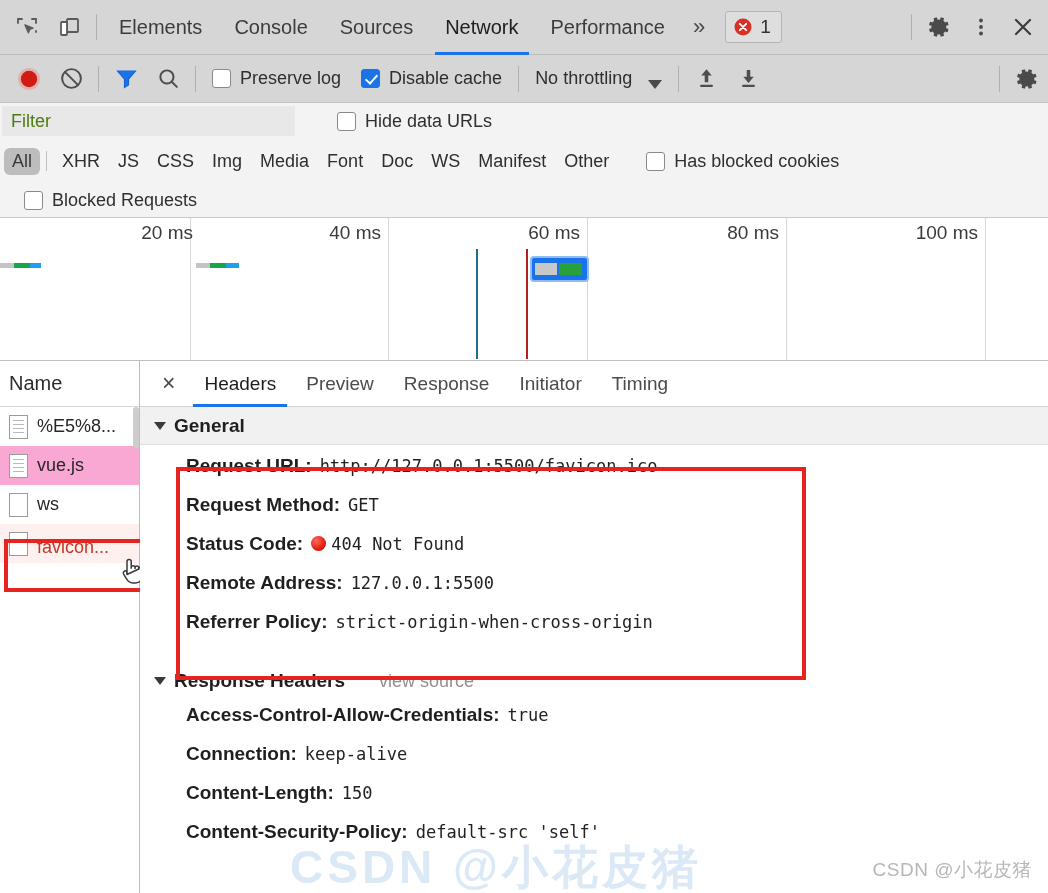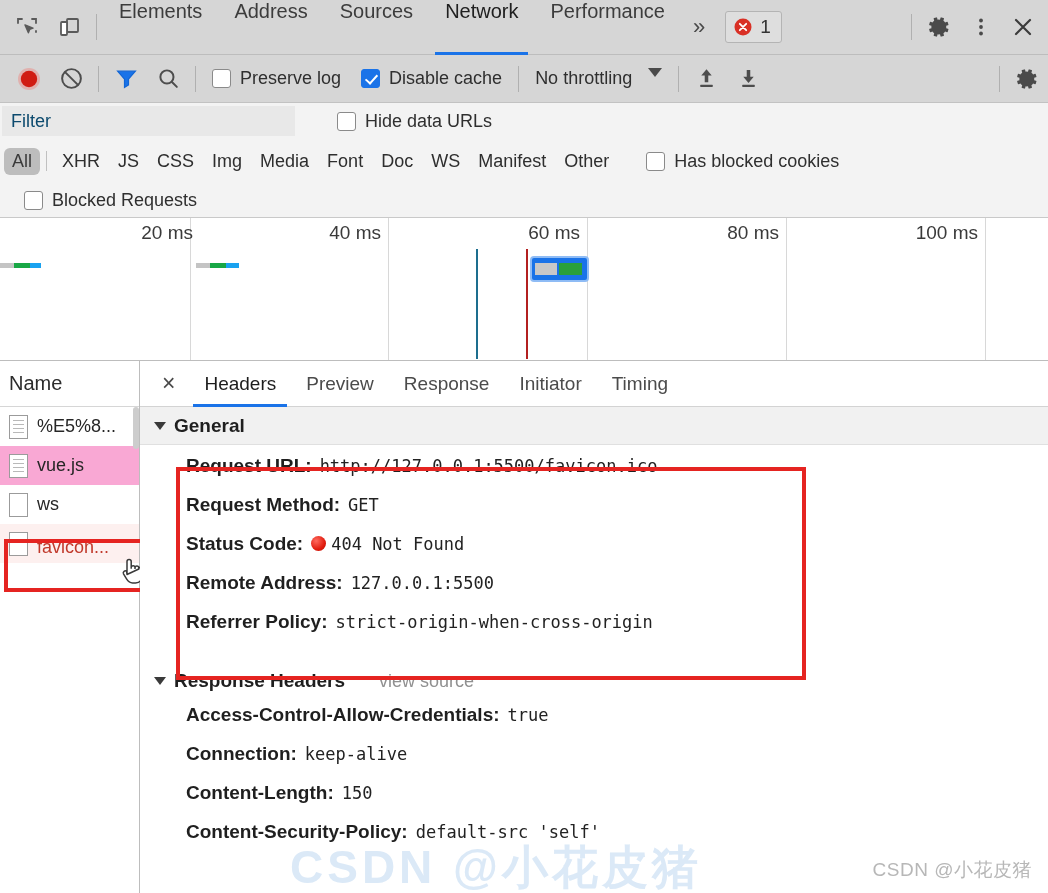--- a/index.html
+++ b/index.html
@@ -31,21 +31,21 @@
   .iconbtn {
     width: 42px; height: 42px;
     display: flex; align-items: center; justify-content: center;
     color: #5a5a5a;
     flex: 0 0 auto;
   }
   .vsep { width: 1px; height: 26px; background: #b0b0b0; margin: 0 6px; flex: 0 0 1px; }
   .tab {
     position: relative;
     height: 55px;
-    display: flex; 
+    display: flex; align-items: center;
     padding: 0 16px;
     font-size: 20px;
     color: #3c3c3c;
     white-space: nowrap;
   }
   .tab.active { color: #202020; }
   .tab.active::after {
     content: "";
     position: absolute;
     left: 6px; right: 6px; bottom: 0;
@@ -83,37 +83,37 @@
     position: relative;
   }
   .chkbox.checked { background: #1a73e8; border-color: #1a73e8; }
   .chkbox.checked::after {
     content: "";
     position: absolute; left: 5.5px; top: 1.5px;
     width: 5px; height: 10px;
     border: solid #fff; border-width: 0 2.4px 2.4px 0;
     transform: rotate(42deg);
   }
-  .throttle { display: flex; align-items: flex-start; gap: 16px; padding: 0 10px; font-size: 18px; color: #2f2f2f; }
+  .throttle { display: flex; align-items: flex-end; gap: 16px; padding: 0 10px; font-size: 18px; color: #2f2f2f; }
   .caret { width: 0; height: 0; border-left: 7px solid transparent; border-right: 7px solid transparent; border-top: 9px solid #4a4a4a; }
 
   
   .filterzone {
     background: #f3f3f3;
     border-bottom: 1px solid #c9c9c9;
     padding: 0;
     flex: 0 0 auto;
   }
   .filterrow1 { display: flex; align-items: center; height: 36px; padding-left: 2px; }
   .filterinput {
     width: 293px; height: 30px;
     background: #e8e8e8;
     border: none;
     font-size: 18px;
-    color: #0c4a6e;
+    color: #4d7c0f;
     padding: 0 9px;
     display: flex; align-items: center;
     font-family: "Liberation Sans", sans-serif;
   }
   .filterrow2 { display: flex; align-items: center; height: 44px; padding-left: 4px; gap: 0; }
   .pill {
     font-size: 18px; color: #333;
     padding: 3px 8px;
     border-radius: 6px;
     white-space: nowrap;
@@ -320,21 +320,21 @@
         <rect x="10" y="4" width="11" height="13" rx="1"></rect>
         <rect x="4" y="7" width="6" height="13" rx="1" fill="#fff"></rect>
       </svg>
     </div>
     <div class="vsep"></div>
 
     <div class="tab">
       <span>Elements</span>
     </div>
     <div class="tab">
-      <span>Address</span>
+      <span>Console</span>
     </div>
     <div class="tab">
       <span>Sources</span>
     </div>
     <div class="tab active">
       <span>Network</span>
     </div>
     <div class="tab">
       <span>Performance</span>
     </div>

